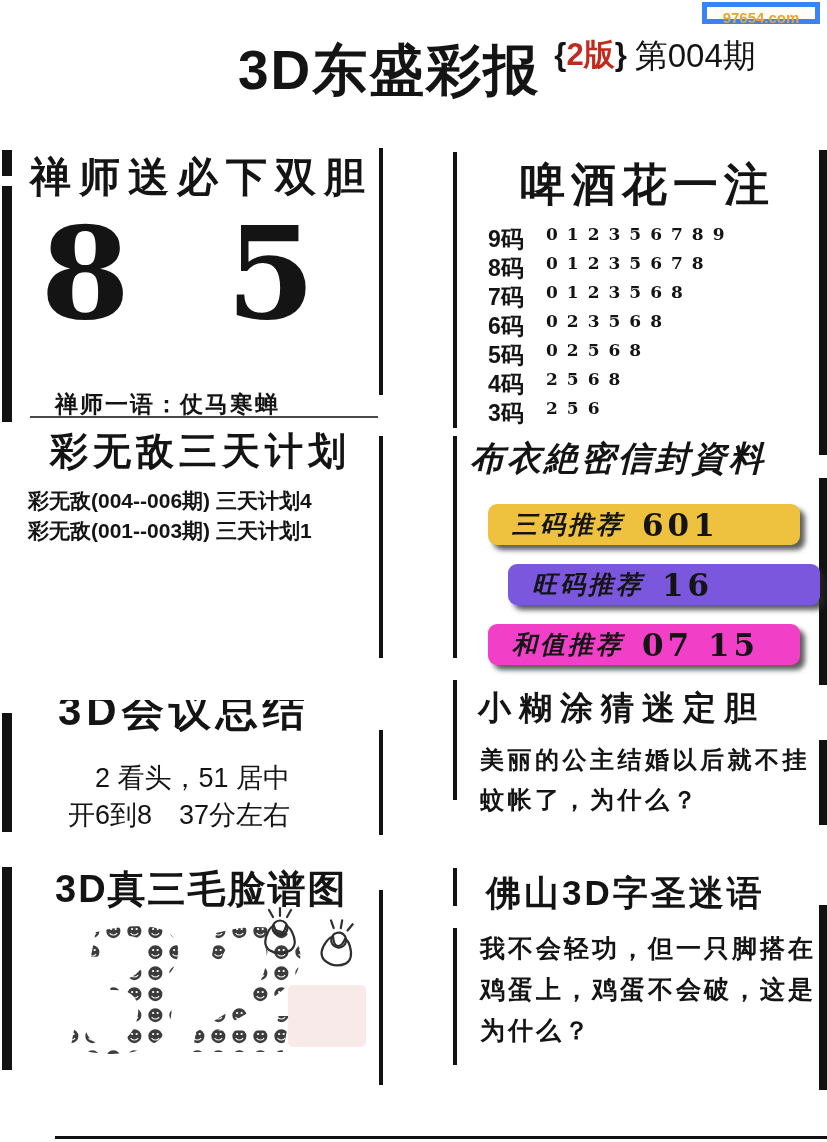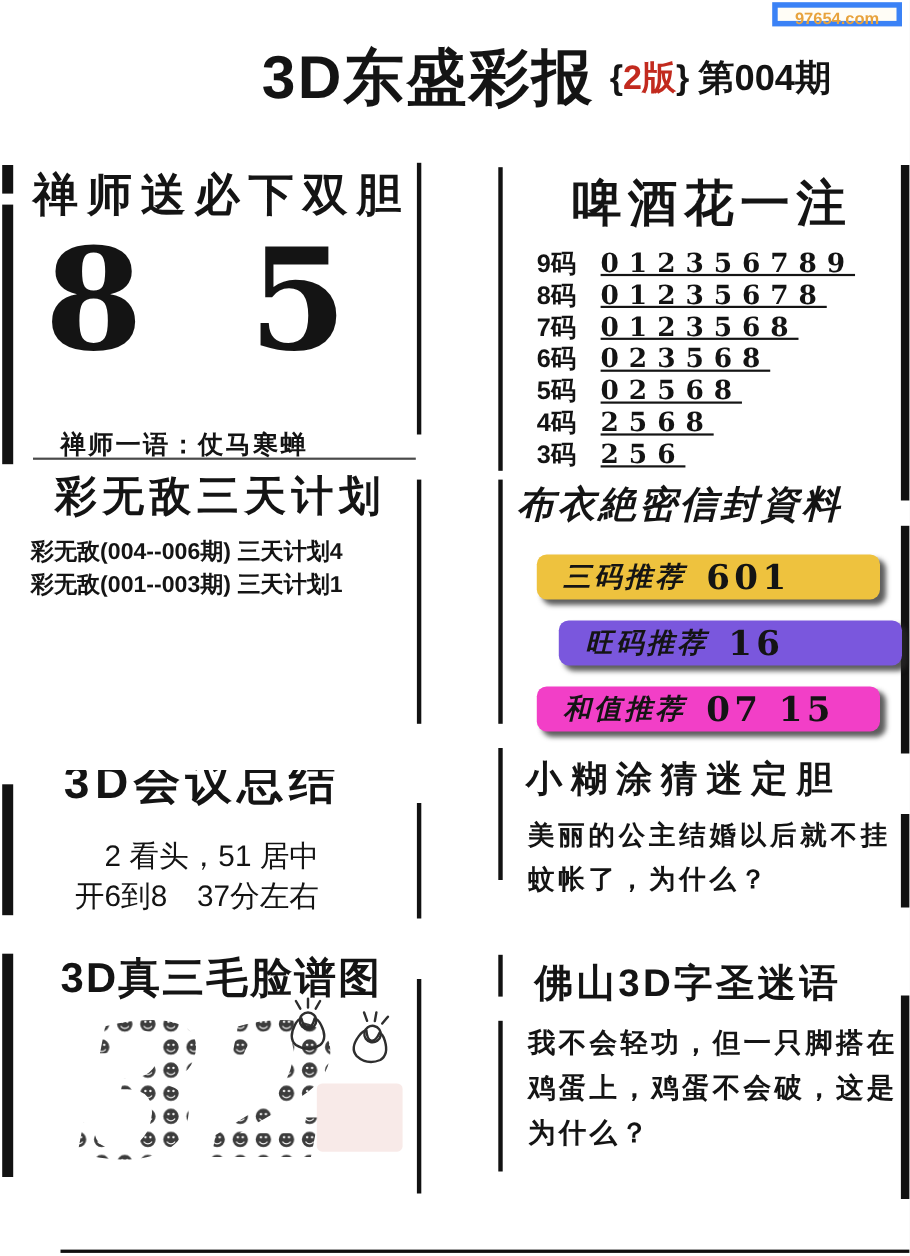--- a/index.html
+++ b/index.html
@@ -4,25 +4,25 @@
 <style>
   html,body{margin:0;padding:0;background:#f4f4f4;}
   .page{position:relative;width:827px;height:1142px;background:#ffffff;overflow:hidden;
         font-family:"Liberation Sans",sans-serif;color:#141414;}
   .abs{position:absolute;}
   
   .watermark{left:702px;top:2px;width:118px;height:22px;border:5px solid #3b82f6;
              color:#e8a33d;font-size:15px;line-height:22px;text-align:center;
              background:#fffdf6;box-sizing:border-box;font-weight:bold;}
   
-  .header{left:238px;top:34px;display:flex;align-items:center;white-space:nowrap;}
+  .header{left:238px;top:34px;display:flex;align-items:flex-start;white-space:nowrap;}
   .title{font-size:55px;font-weight:bold;letter-spacing:2px;}
   .edition-wrap{font-size:31px;font-weight:bold;margin-left:14px;}
   .edition{color:#c22a1e;}
-  .issue{font-size:33px;font-weight:bold;margin-left:8px;}
+  .issue{font-size:33px;font-weight:normal;margin-left:8px;}
   
   .vbar{position:absolute;background:#121212;}
   .hline{position:absolute;background:#4a4a4a;}
   .heading{font-weight:bold;white-space:nowrap;}
   
   .zen-heading{left:14px;top:150px;font-size:41px;letter-spacing:8px;margin-left:16px;}
   .zen-numbers{left:0;top:198px;width:382px;text-align:center;
                font-family:"DejaVu Serif",serif;font-size:128px;font-weight:bold;
                letter-spacing:26px;}
   .zen-phrase{left:55px;top:364px;font-size:23px;font-weight:600;letter-spacing:2px;margin-top:25px;}
@@ -31,21 +31,21 @@
   .meeting-clip{left:58px;top:700px;width:310px;height:40px;overflow:hidden;}
   .meeting-clip .heading{font-size:42px;letter-spacing:5px;margin-top:-17px;display:block;}
   .meeting-line{font-size:27px;font-weight:400;white-space:nowrap;}
   .face-heading{left:55px;top:864px;font-size:38px;letter-spacing:2px;}
   .pink-blob{left:288px;top:985px;width:78px;height:62px;background:#f3d9d6;opacity:.55;border-radius:5px;}
   
   .beer-heading{left:520px;top:155px;font-size:45px;letter-spacing:6px;}
   .beer-rows{left:488px;top:224px;}
   .beer-row{display:flex;align-items:flex-start;height:29px;}
   .beer-label{font-size:23px;font-weight:bold;width:58px;}
-  .beer-value{font-size:24px;font-weight:bold;letter-spacing:9px;font-family:"DejaVu Serif",serif;text-decoration:underline;}
+  .beer-value{font-size:17px;font-weight:bold;letter-spacing:9px;font-family:"DejaVu Serif",serif;}
   .env-heading{left:470px;top:436px;font-size:34px;letter-spacing:3px;
                font-family:"DejaVu Serif",serif;font-style:italic;}
   .rec-bar{left:488px;width:312px;height:41px;border-radius:9px;
            box-shadow:5px 5px 5px rgba(40,40,40,.75);display:flex;align-items:center;
            padding-left:24px;box-sizing:border-box;}
   .rec-label{font-size:25px;font-weight:bold;font-style:italic;letter-spacing:3px;
              font-family:"DejaVu Serif",serif;}
   .rec-value{font-size:31px;font-weight:bold;margin-left:18px;letter-spacing:4px;
              font-family:"DejaVu Serif",serif;}
   .riddle1-heading{left:478px;top:686px;font-size:33px;letter-spacing:8px;}

